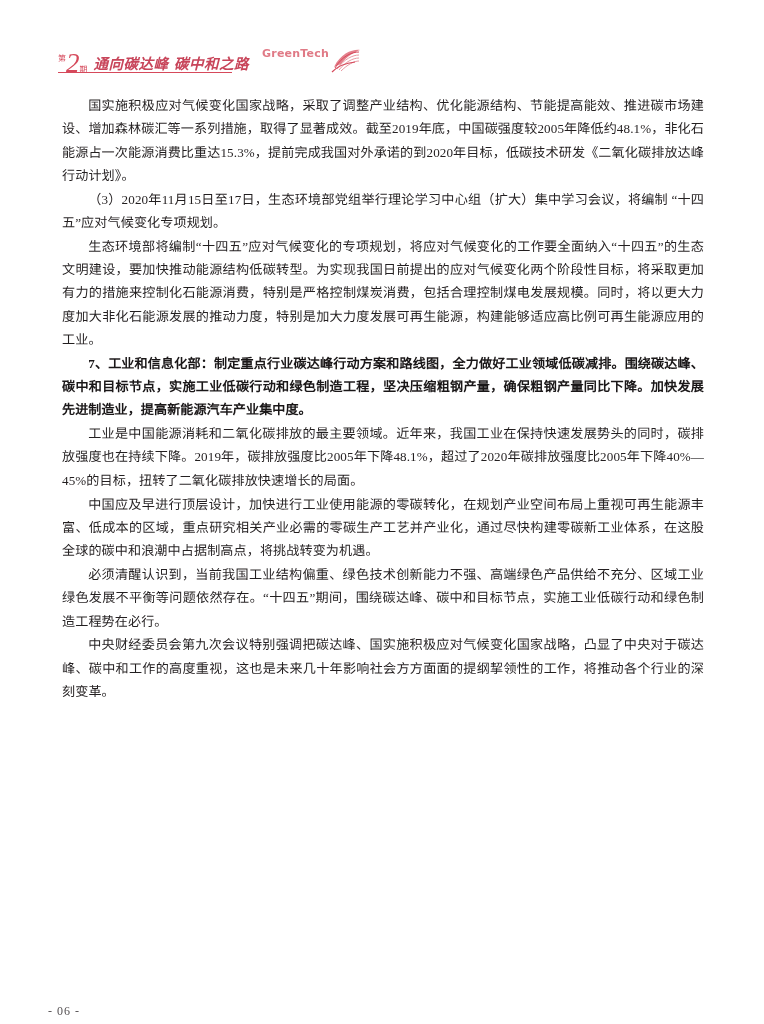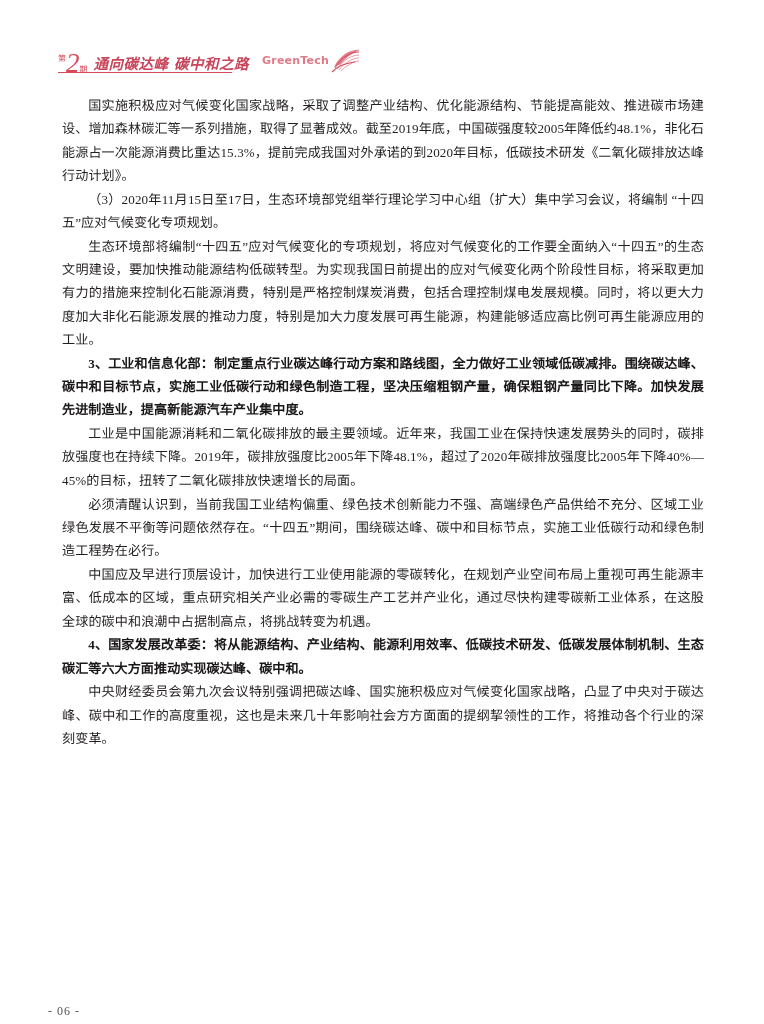--- a/index.html
+++ b/index.html
@@ -74,21 +74,20 @@
   .masthead-rule {
     position: absolute;
     left: 58px;
     top: 72px;
     width: 174px;
     height: 1px;
     background: #d6495b;
   }
   .brand {
     display: inline-flex;
-    align-items: center;
     margin-left: 13px;
     position: relative;
     top: -3px;
   }
   .brand-word {
     font-family: "DejaVu Sans", "Liberation Sans", sans-serif;
     font-size: 11px;
     font-weight: 700;
     color: #e07a86;
     letter-spacing: 0.2px;
@@ -158,23 +157,22 @@
         </svg>
       </span>
     </span>
   </div>
   <div class="masthead-rule"></div>
 
   <div class="content">
     <p class="para">国实施积极应对气候变化国家战略，采取了调整产业结构、优化能源结构、节能提高能效、推进碳市场建设、增加森林碳汇等一系列措施，取得了显著成效。截至2019年底，中国碳强度较2005年降低约48.1%，非化石能源占一次能源消费比重达15.3%，提前完成我国对外承诺的到2020年目标，低碳技术研发《二氧化碳排放达峰行动计划》。</p>
     <p class="para">（3）2020年11月15日至17日，生态环境部党组举行理论学习中心组（扩大）集中学习会议，将编制 “十四五”应对气候变化专项规划。</p>
     <p class="para">生态环境部将编制“十四五”应对气候变化的专项规划，将应对气候变化的工作要全面纳入“十四五”的生态文明建设，要加快推动能源结构低碳转型。为实现我国日前提出的应对气候变化两个阶段性目标，将采取更加有力的措施来控制化石能源消费，特别是严格控制煤炭消费，包括合理控制煤电发展规模。同时，将以更大力度加大非化石能源发展的推动力度，特别是加大力度发展可再生能源，构建能够适应高比例可再生能源应用的工业。</p>
-    <p class="para heading">3、工业和信息化部：制定重点行业碳达峰行动方案和路线图，全力做好工业领域低碳减排。围绕碳达峰、碳中和目标节点，实施工业低碳行动和绿色制造工程，坚决压缩粗钢产量，确保粗钢产量同比下降。加快发展先进制造业，提高新能源汽车产业集中度。</p>
+    <p class="para heading">7、工业和信息化部：制定重点行业碳达峰行动方案和路线图，全力做好工业领域低碳减排。围绕碳达峰、碳中和目标节点，实施工业低碳行动和绿色制造工程，坚决压缩粗钢产量，确保粗钢产量同比下降。加快发展先进制造业，提高新能源汽车产业集中度。</p>
     <p class="para">工业是中国能源消耗和二氧化碳排放的最主要领域。近年来，我国工业在保持快速发展势头的同时，碳排放强度也在持续下降。2019年，碳排放强度比2005年下降48.1%，超过了2020年碳排放强度比2005年下降40%—45%的目标，扭转了二氧化碳排放快速增长的局面。</p>
+    <p class="para">中国应及早进行顶层设计，加快进行工业使用能源的零碳转化，在规划产业空间布局上重视可再生能源丰富、低成本的区域，重点研究相关产业必需的零碳生产工艺并产业化，通过尽快构建零碳新工业体系，在这股全球的碳中和浪潮中占据制高点，将挑战转变为机遇。</p>
     <p class="para">必须清醒认识到，当前我国工业结构偏重、绿色技术创新能力不强、高端绿色产品供给不充分、区域工业绿色发展不平衡等问题依然存在。“十四五”期间，围绕碳达峰、碳中和目标节点，实施工业低碳行动和绿色制造工程势在必行。</p>
-    <p class="para">中国应及早进行顶层设计，加快进行工业使用能源的零碳转化，在规划产业空间布局上重视可再生能源丰富、低成本的区域，重点研究相关产业必需的零碳生产工艺并产业化，通过尽快构建零碳新工业体系，在这股全球的碳中和浪潮中占据制高点，将挑战转变为机遇。</p>
-    <p class="para heading">4、国家发展改革委：将从能源结构、产业结构、能源利用效率、低碳技术研发、低碳发展体制机制、生态碳汇等六大方面推动实现碳达峰、碳中和。</p>
     <p class="para">中央财经委员会第九次会议特别强调把碳达峰、国实施积极应对气候变化国家战略，凸显了中央对于碳达峰、碳中和工作的高度重视，这也是未来几十年影响社会方方面面的提纲挈领性的工作，将推动各个行业的深刻变革。</p>
   </div>
 
   <div class="folio">- 06 -</div>
 
 </div>
 
 </body></html>

